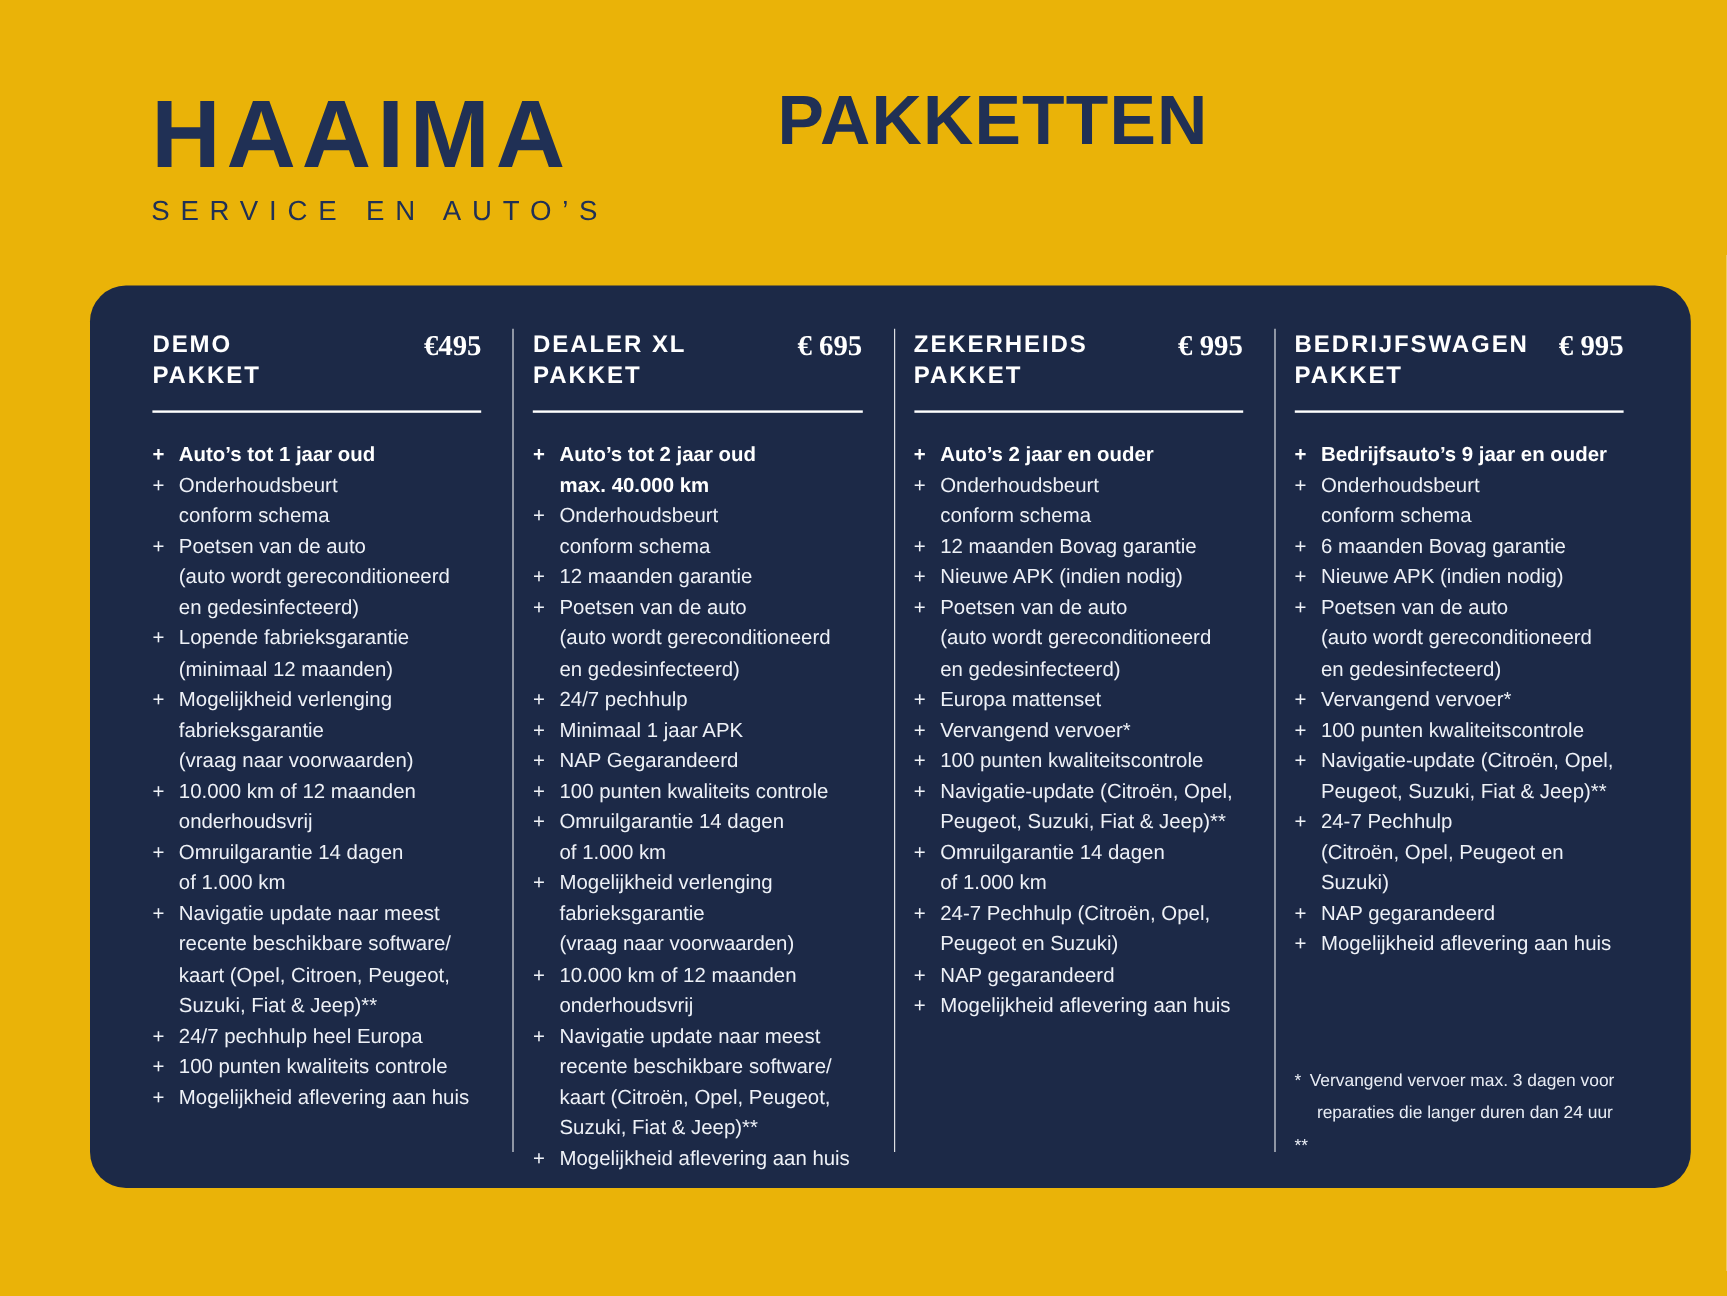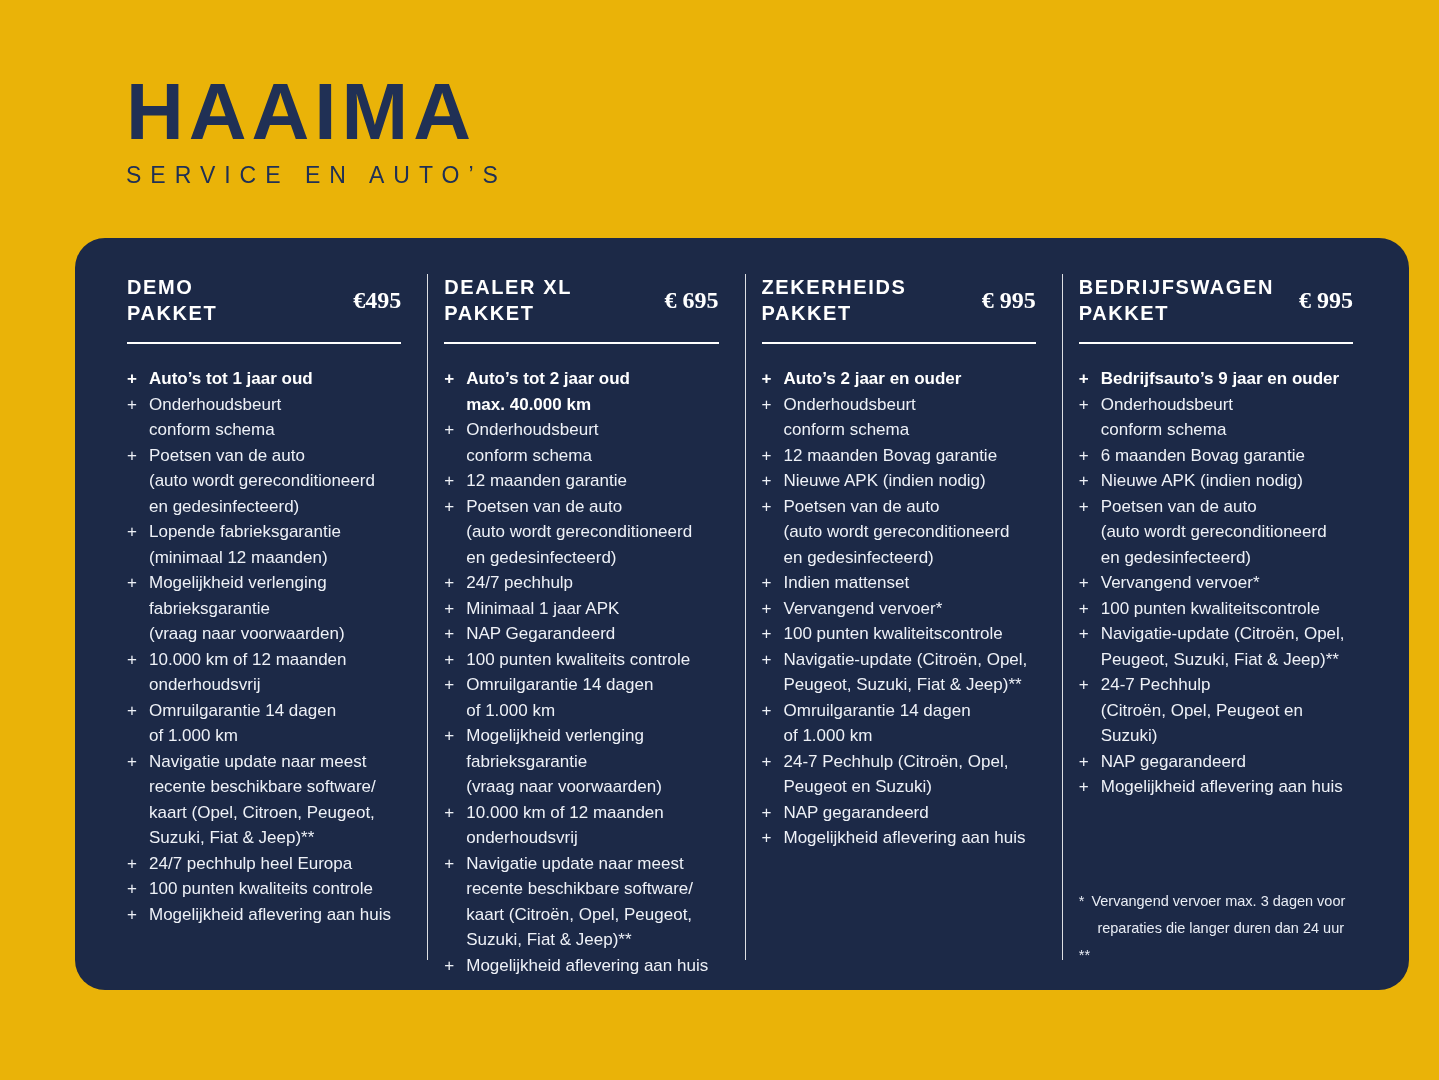--- a/index.html
+++ b/index.html
@@ -42,21 +42,21 @@
   .col {
     flex: 1 1 0;
     padding: 0 20px 0 16px;
     border-right: 1px solid rgba(255,255,255,0.85);
     min-width: 0;
   }
   .col:first-child { padding-left: 0; }
   .col:last-child { border-right: none; padding-right: 0; }
 
   .col-head {
-    display: flex; justify-content: space-between; align-items: center;
+    display: flex; justify-content: space-between; align-items: flex-start;
     padding-right: 6px;
   }
   .pkg-name {
     font-size: 20px; font-weight: 700; letter-spacing: 1.6px;
     line-height: 26px; text-transform: uppercase; color: #ffffff;
     white-space: nowrap;
   }
   .pkg-price {
     font-size: 24px; font-weight: 700; color: #ffffff;
     line-height: 30px; white-space: nowrap; font-family: Liberation Serif, serif;
@@ -92,20 +92,21 @@
 <body>
 
 <div class="page">
 
   <header>
     <div class="logo">
       <div class="logo-main">HAAIMA</div>
       <div class="logo-sub">SERVICE EN AUTO’S</div>
     </div>
     <div class="main-title">
+      <div>PAKKETTEN</div>
     </div>
   </header>
 
   <section class="panel">
     <div class="columns" id="columns">
         <div class="col">
           <div class="col-head">
             <div class="pkg-name">
               <div>DEMO</div>
               <div>PAKKET</div>
@@ -249,21 +250,21 @@
             <li>
               <span class="plus">+</span>
               <span class="feat-text">Nieuwe APK (indien nodig)</span>
             </li>
             <li>
               <span class="plus">+</span>
               <span class="feat-text">Poetsen van de auto<br>(auto wordt gereconditioneerd<br>en gedesinfecteerd)</span>
             </li>
             <li>
               <span class="plus">+</span>
-              <span class="feat-text">Indien mattenset</span>
+              <span class="feat-text">Europa mattenset</span>
             </li>
             <li>
               <span class="plus">+</span>
               <span class="feat-text">Vervangend vervoer*</span>
             </li>
             <li>
               <span class="plus">+</span>
               <span class="feat-text">100 punten kwaliteitscontrole</span>
             </li>
             <li>

